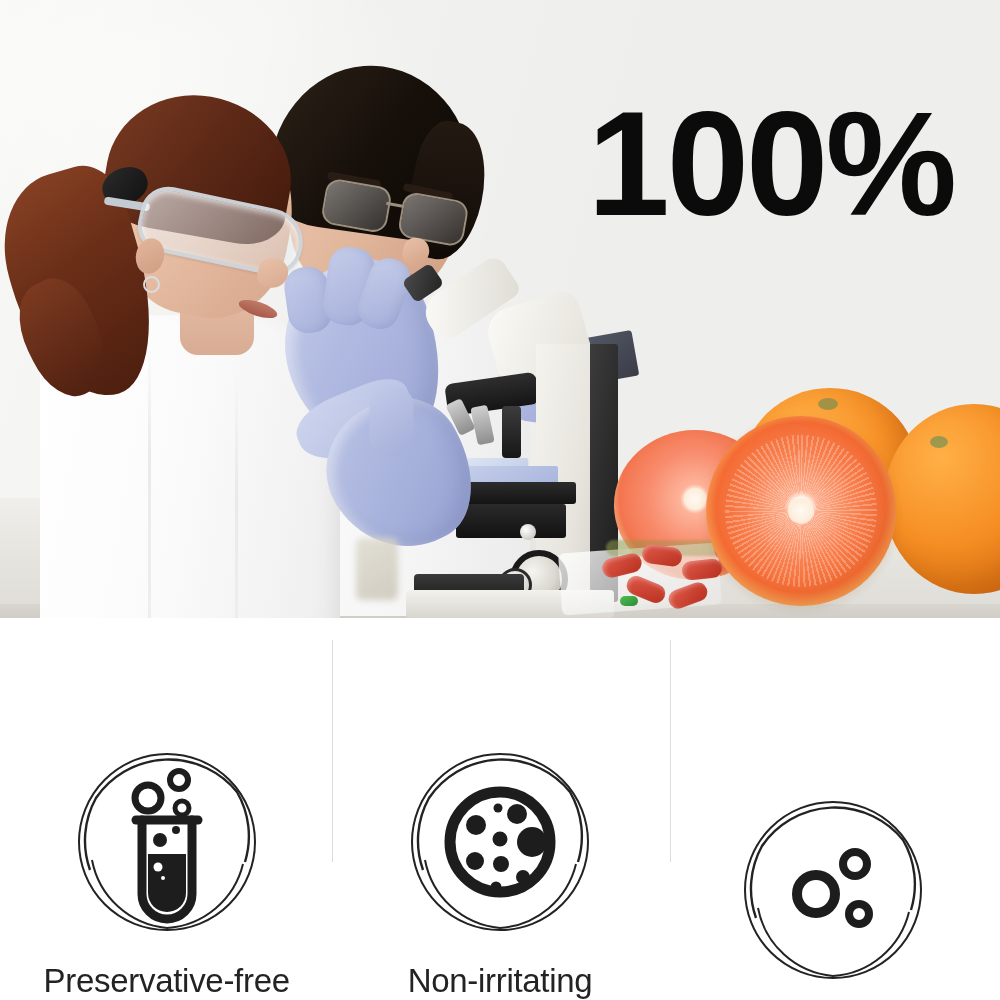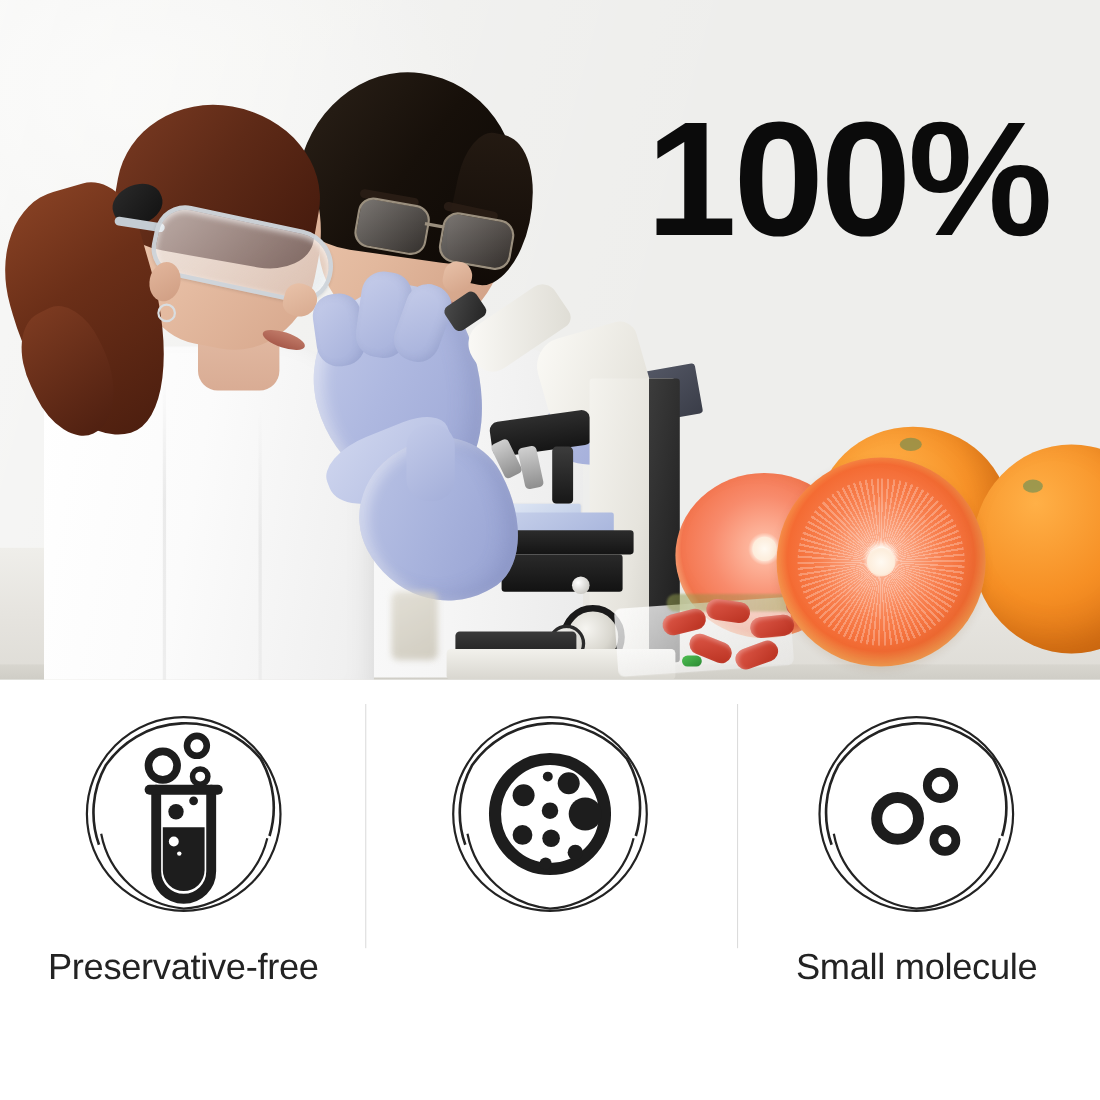--- a/index.html
+++ b/index.html
@@ -403,21 +403,21 @@
   .headline .sub{
     font-size:52px;line-height:1.05;font-weight:400;color:#0d0d0d;
     margin-top:6px;letter-spacing:-.5px;
     font-family:"Liberation Sans","DejaVu Sans",sans-serif;
   }
 
   
   .features{
     position:absolute;left:0;top:618px;width:1000px;height:382px;background:#fff;
   }
-  .feat-row{display:flex;width:1000px;height:382px;}
+  .feat-row{display:flex;width:1000px;height:382px;align-items:flex-end;}
   .feat{
     flex:1;position:relative;display:flex;flex-direction:column;
     align-items:center;justify-content:flex-start;padding-top:22px;
   }
   .divider{
     position:absolute;top:22px;width:1px;height:222px;background:#dcdcdc;
   }
   .divider.d1{left:332px;}
   .divider.d2{left:670px;}
 
@@ -582,32 +582,32 @@
             <circle cx="122" cy="72" r="10" fill="#1d1d1d"></circle>
             <circle cx="103" cy="66" r="4.5" fill="#1d1d1d"></circle>
             <circle cx="105" cy="97" r="7.5" fill="#1d1d1d"></circle>
             <circle cx="137" cy="100" r="15" fill="#1d1d1d"></circle>
             <circle cx="80" cy="119" r="9" fill="#1d1d1d"></circle>
             <circle cx="106" cy="122" r="8" fill="#1d1d1d"></circle>
             <circle cx="128" cy="135" r="7" fill="#1d1d1d"></circle>
             <circle cx="101" cy="145" r="5.5" fill="#1d1d1d"></circle>
           </svg>
         </div>
+        <div class="feat-label">Non-irritating</div>
       </div>
 
       <div class="feat">
         <div class="icon-wrap">
           <svg viewBox="0 0 210 210" xmlns="http://www.w3.org/2000/svg">
             <circle cx="105" cy="100" r="88" fill="none" stroke="#232323" stroke-width="2"></circle>
             <path d="M 28 128 A 88 88 0 0 1 34 56 A 88 88 0 0 1 175 50 A 88 88 0 0 1 183 120" fill="none" stroke="#232323" stroke-width="2.4"></path>
             <path d="M 30 118 A 84 84 0 0 0 105 186 A 84 84 0 0 0 181 122" fill="none" stroke="#232323" stroke-width="2"></path>
             <circle cx="88" cy="104" r="19" fill="none" stroke="#1d1d1d" stroke-width="10"></circle>
             <circle cx="127" cy="74" r="12" fill="none" stroke="#1d1d1d" stroke-width="8"></circle>
             <circle cx="131" cy="124" r="10" fill="none" stroke="#1d1d1d" stroke-width="8"></circle>
           </svg>
         </div>
-        <div class="feat-label">Small molecule</div>
       </div>
 
     </div>
   </div>
 
 </div>
 
 </body></html>

